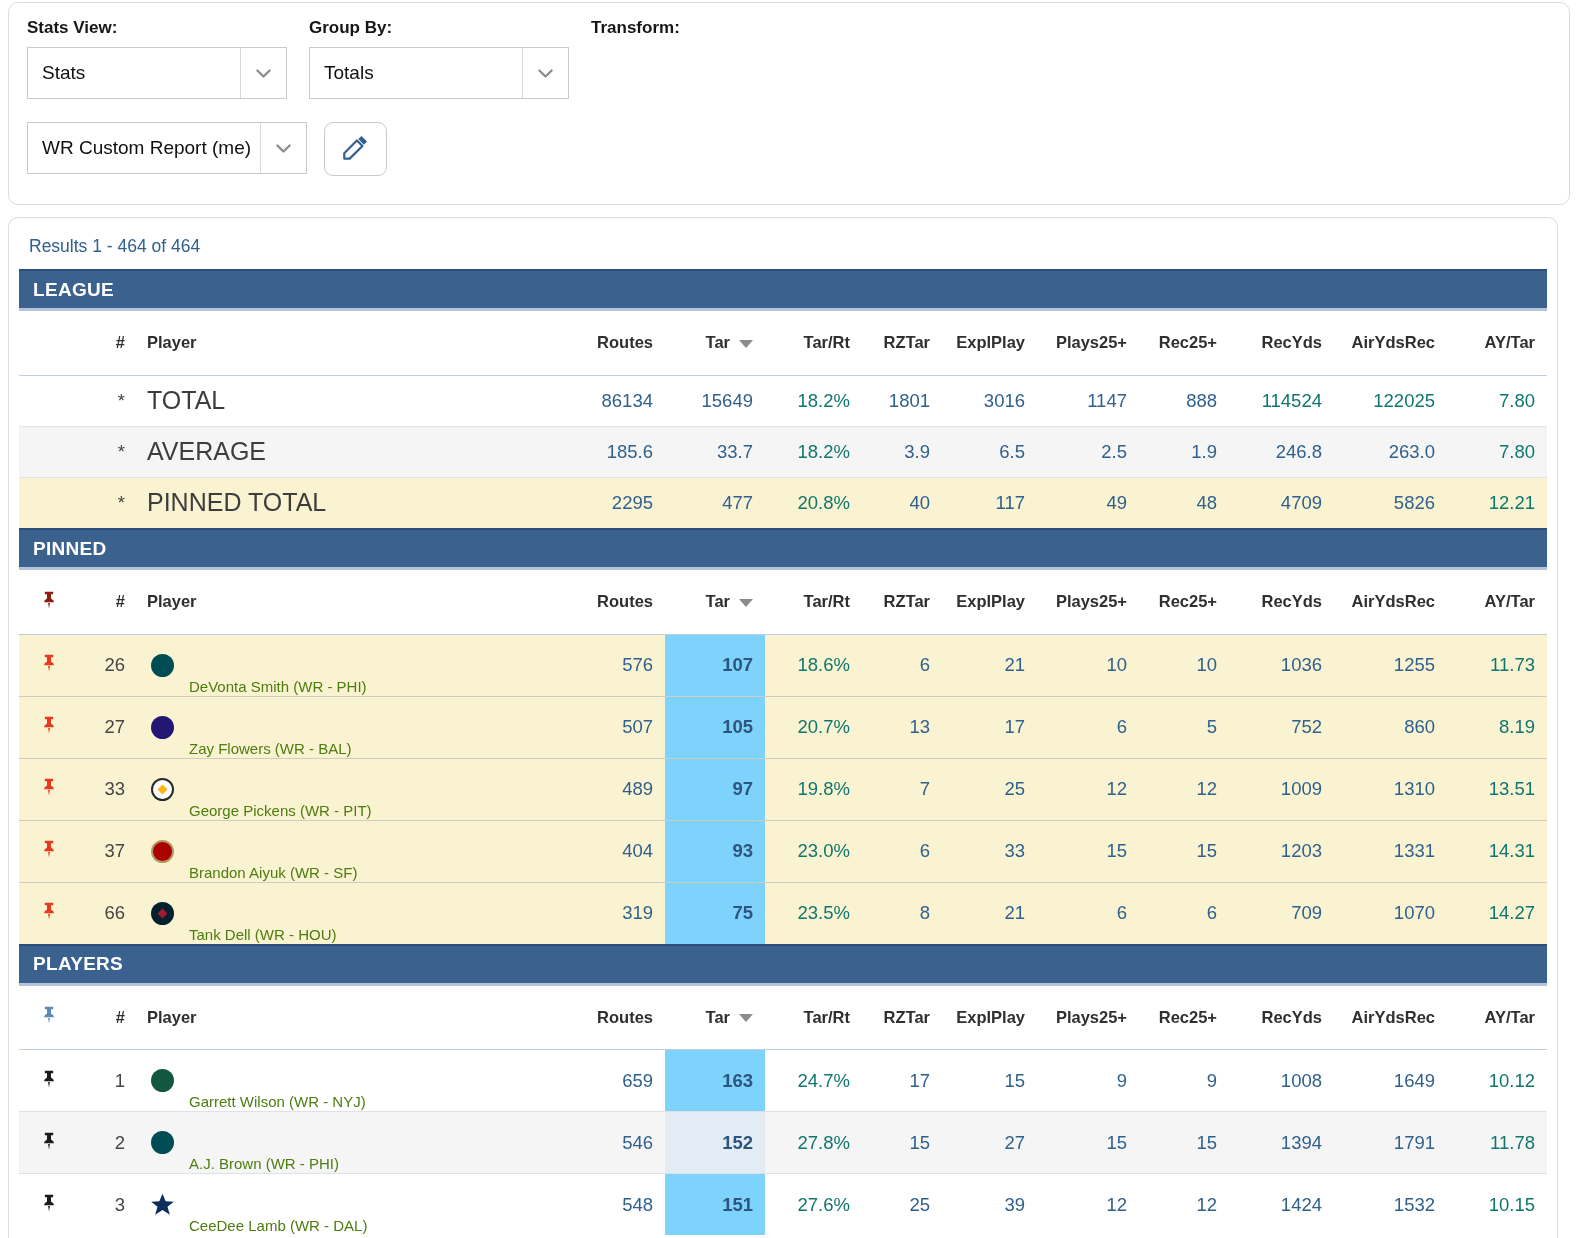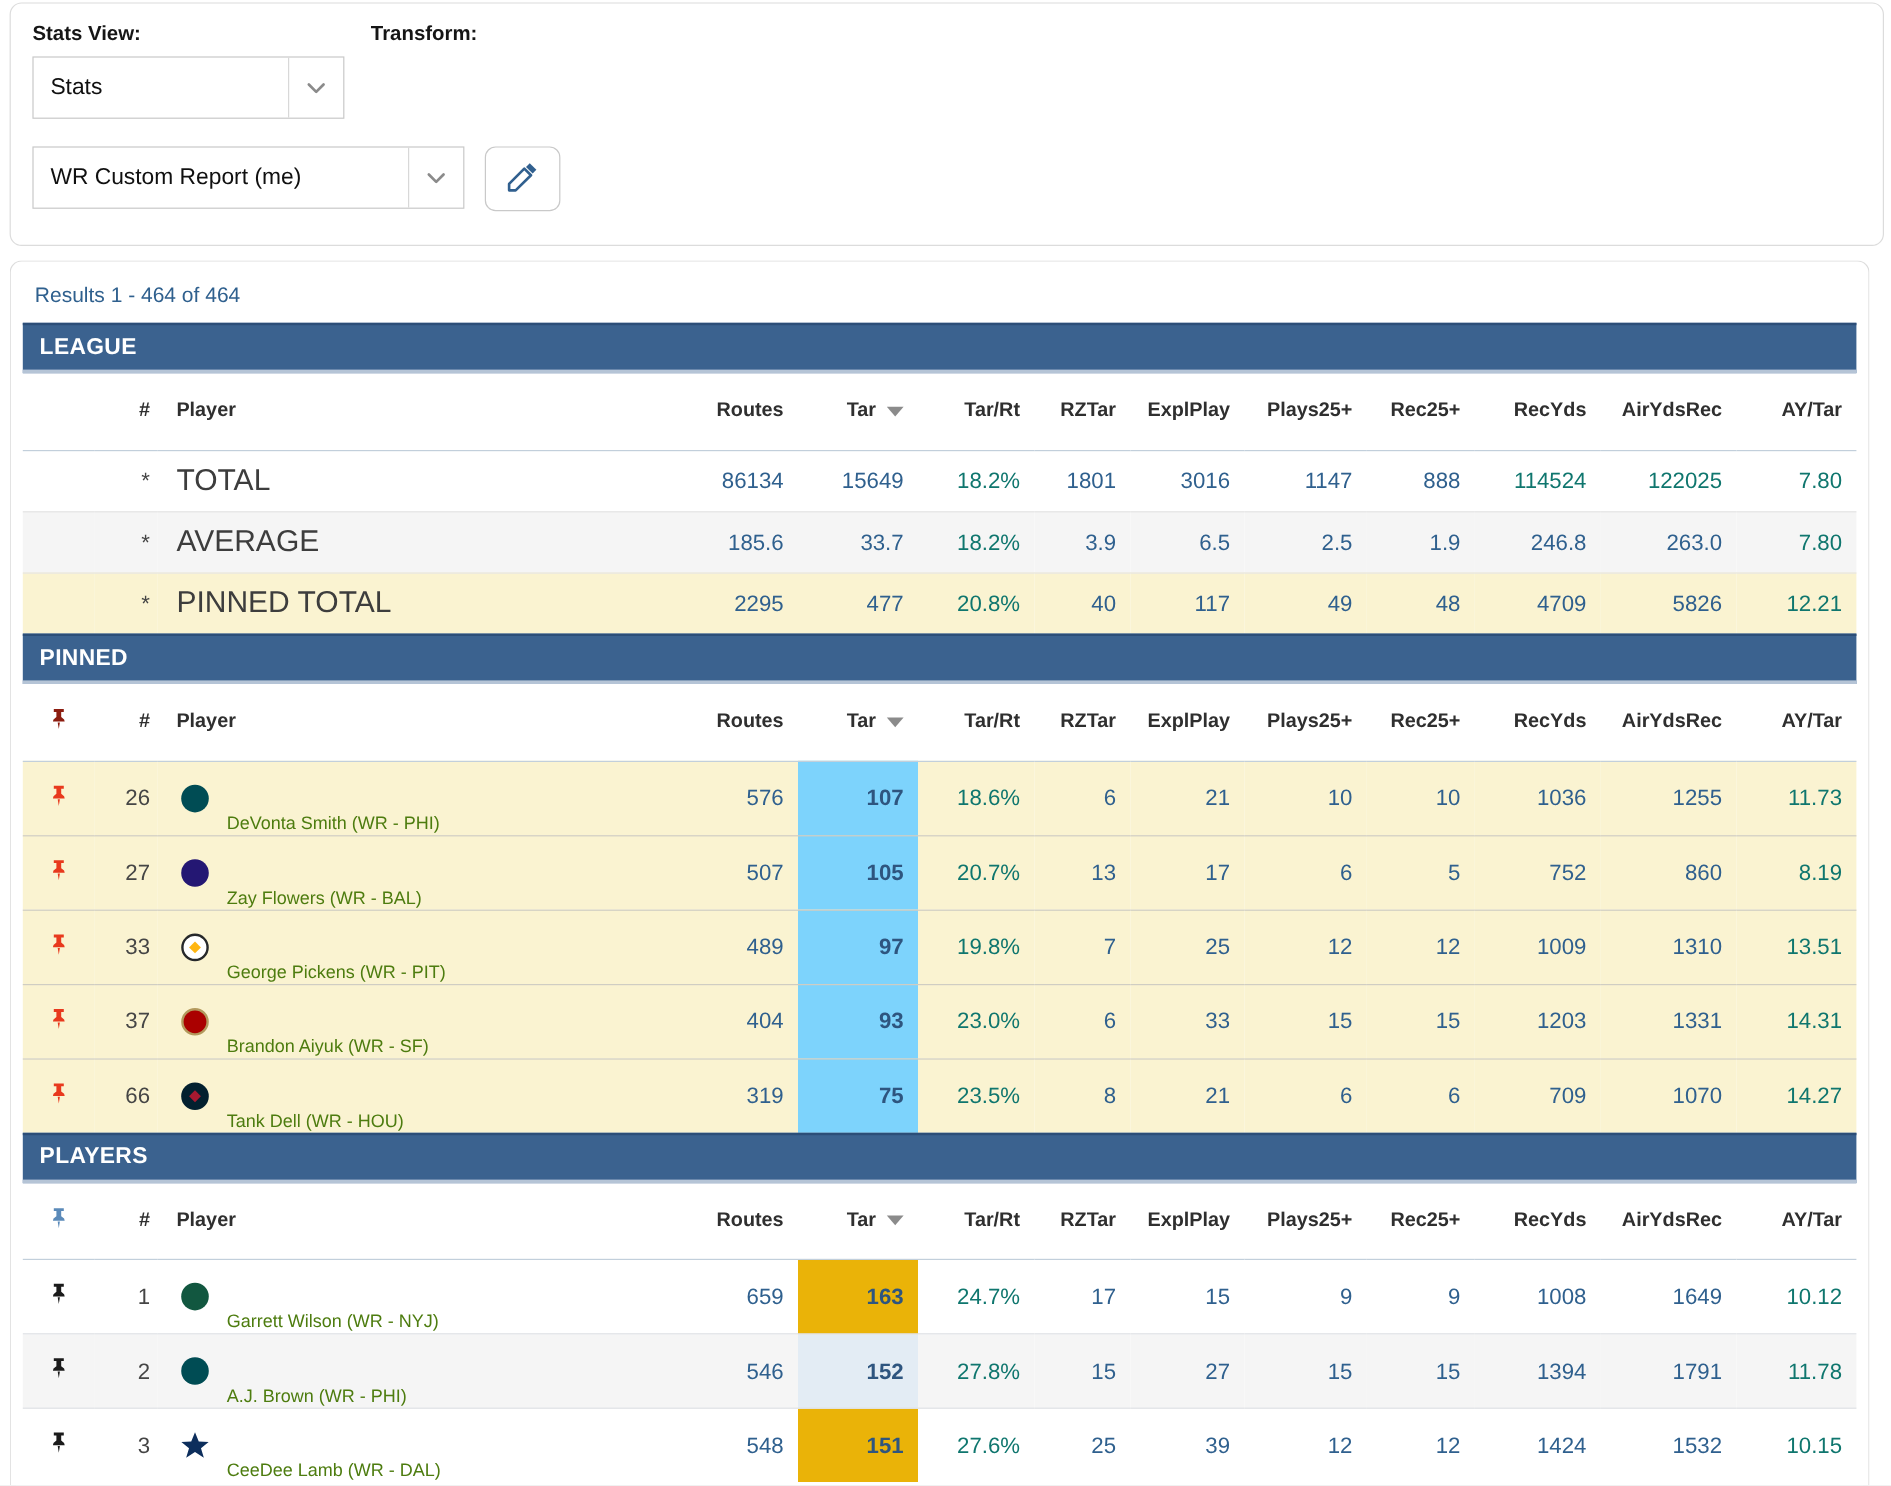--- a/index.html
+++ b/index.html
@@ -15,21 +15,21 @@
     padding:15px 18px 0 18px;
   }
   .ctl-row1 { display:flex; gap:22px; }
   .ctl-group .ctl-label { font-size:17px; font-weight:700; color:#161616; margin-bottom:9px; }
   .sel {
     height:52px; border:1px solid #c9c9c9; background:#fff;
     display:flex; align-items:center; cursor:pointer;
   }
   .sel .sel-val { flex:1; padding:0 14px; font-size:19px; color:#101010; white-space:nowrap; overflow:hidden; }
   .sel .sel-caret { width:46px; align-self:stretch; border-left:1px solid #d8d8d8; display:flex; align-items:center; justify-content:center; }
-  .w-stats { width:260px; } .w-group { width:260px; } .w-transform { width:270px; } .w-report { width:360px; }
+  .w-stats { width:260px; } .w-group { width:260px; } .w-transform { width:270px; } .w-report { width:280px; }
   .ctl-row2 { margin-top:23px; display:flex; gap:17px; }
   .edit-btn {
     width:63px; height:54px; border:1px solid #c9c9c9; border-radius:9px; background:#fff;
     display:flex; align-items:center; justify-content:center; cursor:pointer; padding:0;
   }
   
   .table-card {
     margin:12px 18px 0 8px; height:1021px; overflow:hidden;
     border:1px solid #dcdcdc; border-bottom:none; border-radius:10px 10px 0 0;
     padding:8px 10px 0 10px;
@@ -53,21 +53,21 @@
   .v-tar  { color:#2e557f; font-weight:700; }
   .t-league tbody tr { height:51px; }
   .t-pinned tbody tr { height:60px; }
   .t-players tbody tr { height:59px; }
   .t-league tbody tr + tr { border-top:1px solid #e4e4e4; }
   .t-pinned tbody tr + tr { border-top:1px solid #cfcdc3; }
   .t-players tbody tr + tr { border-top:1px solid #dfe2e5; }
   .row-white { background:#fff; }
   .row-gray  { background:#f5f5f5; }
   .row-yellow{ background:#faf3d1; }
-  .row-white  td.cell-tar { background:#eab308; }
+  .row-white  td.cell-tar { background:#7dd3fc; }
   .row-gray   td.cell-tar { background:#e3ecf4; }
   .row-yellow td.cell-tar { background:#7dd3fc; }
   .pcell { display:flex; align-items:center; }
   .plink { color:#4d7c0f; text-decoration:none; font-size:15px; cursor:pointer; white-space:nowrap;margin-top:42px; }
   .sumlabel { color:#3d3d3d; font-size:25px; }
   .logo { width:30px; height:24px; margin-right:12px; flex:0 0 30px; display:inline-flex; align-items:center; justify-content:center; }
   .logo-circle { width:23px; height:23px; border-radius:50%; display:flex; align-items:center; justify-content:center; }
   .logo-dot { width:7px; height:7px; transform:rotate(45deg); }
   .tri-desc {
     display:inline-block; width:0; height:0; margin-left:9px; vertical-align:middle;
@@ -80,20 +80,31 @@
 <body>
 
 <div class="page">
 
   <div class="controls-card">
     <div class="ctl-row1">
       <div class="ctl-group">
         <div class="ctl-label">Stats View:</div>
         <div class="sel w-stats">
           <span class="sel-val">Stats</span>
+          <span class="sel-caret">
+            <svg width="21" height="21" viewBox="0 0 24 24">
+                <path d="M5 8.5 12 15.5 19 8.5" fill="none" stroke="#8b8b8b" stroke-width="2.6" stroke-linecap="round" stroke-linejoin="round"></path>
+              </svg>
+          </span>
+        </div>
+      </div>
+      <div class="ctl-group">
+        <div class="ctl-label">Group By:</div>
+        <div class="sel w-group">
+          <span class="sel-val">Totals</span>
           <span class="sel-caret">
             <svg width="21" height="21" viewBox="0 0 24 24">
                 <path d="M5 8.5 12 15.5 19 8.5" fill="none" stroke="#8b8b8b" stroke-width="2.6" stroke-linecap="round" stroke-linejoin="round"></path>
               </svg>
           </span>
         </div>
       </div>
       <div class="ctl-group">
         <div class="ctl-label">Transform:</div>
       </div>

